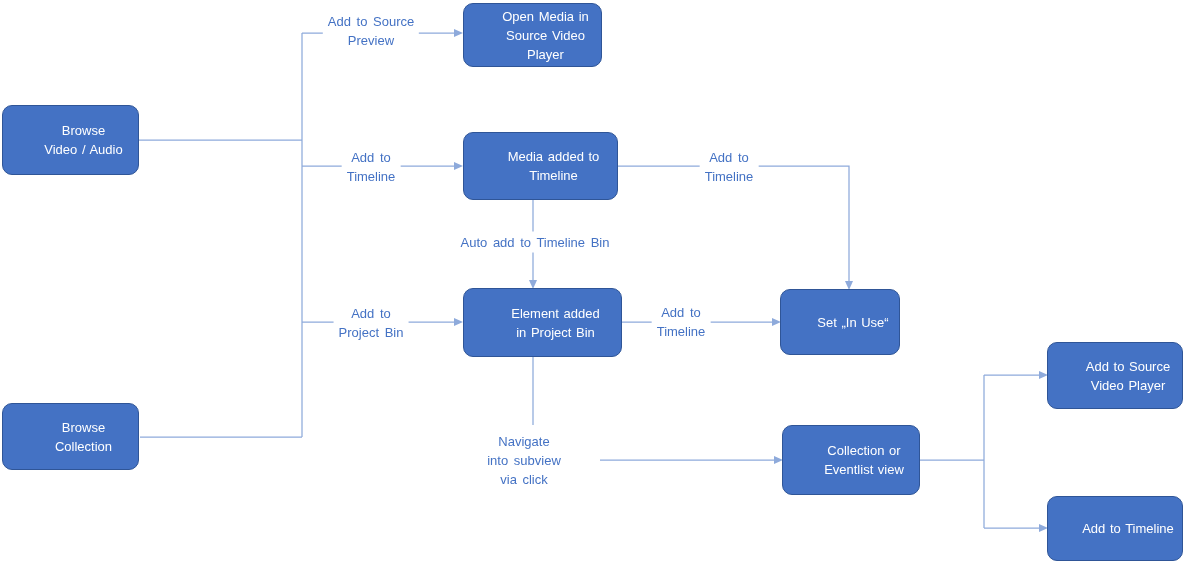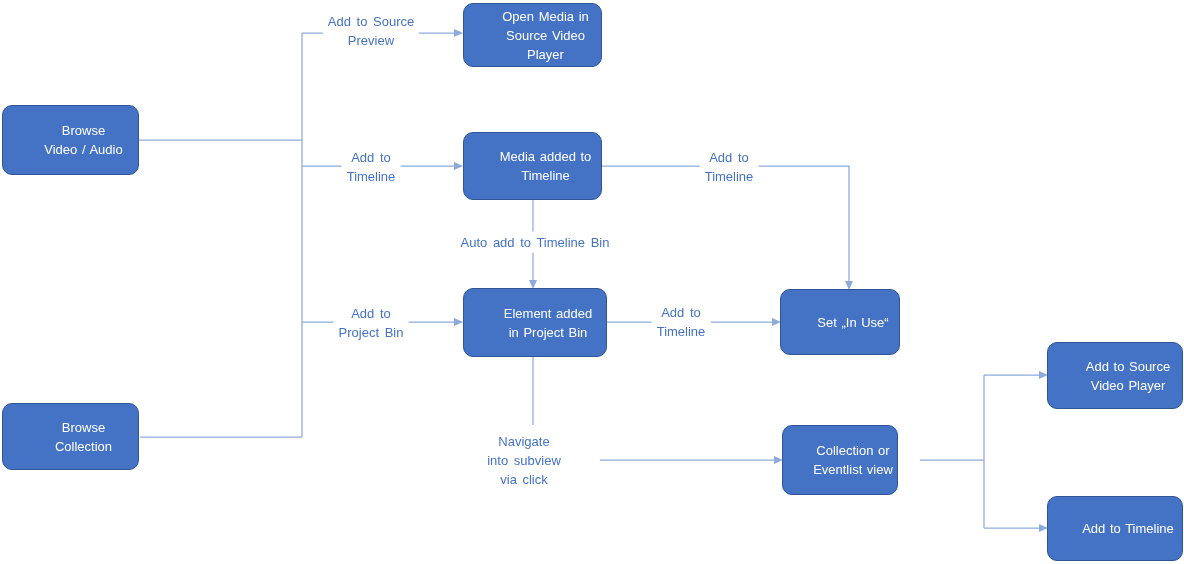--- a/index.html
+++ b/index.html
@@ -49,24 +49,24 @@
     text-align: center;
     white-space: pre-line;
     word-spacing: 2px;
     padding: 1px 5px;
     z-index: 1;
   }
   
   #n-browse-video      { left: 2px;    top: 105px; width: 137px; height: 70px; }
   #n-browse-collection { left: 2px;    top: 403px; width: 137px; height: 67px; }
   #n-open-media        { left: 463px;  top: 3px;   width: 139px; height: 64px; }
-  #n-media-added       { left: 463px;  top: 132px; width: 139px; height: 68px; }
-  #n-element-added     { left: 463px;  top: 288px; width: 144px; height: 69px; }
+  #n-media-added       { left: 463px;  top: 132px; width: 155px; height: 68px; }
+  #n-element-added     { left: 463px;  top: 288px; width: 159px; height: 69px; }
   #n-set-in-use        { left: 780px;  top: 289px; width: 120px; height: 66px; }
-  #n-collection-view   { left: 782px;  top: 425px; width: 116px; height: 70px; border-radius: 10px; }
+  #n-collection-view   { left: 782px;  top: 425px; width: 138px; height: 70px; border-radius: 10px; }
   #n-add-source-vp     { left: 1047px; top: 342px; width: 136px; height: 67px; }
   #n-add-timeline      { left: 1047px; top: 496px; width: 136px; height: 65px; }
   
   #l-source-preview  { left: 371px; top: 31px;  }
   #l-timeline-1      { left: 371px; top: 167px; }
   #l-auto-add        { left: 535px; top: 242px; }
   #l-project-bin     { left: 371px; top: 323px; }
   #l-timeline-2      { left: 729px; top: 167px; }
   #l-timeline-3      { left: 681px; top: 322px; }
   #l-navigate        { left: 524px; top: 460px; }

